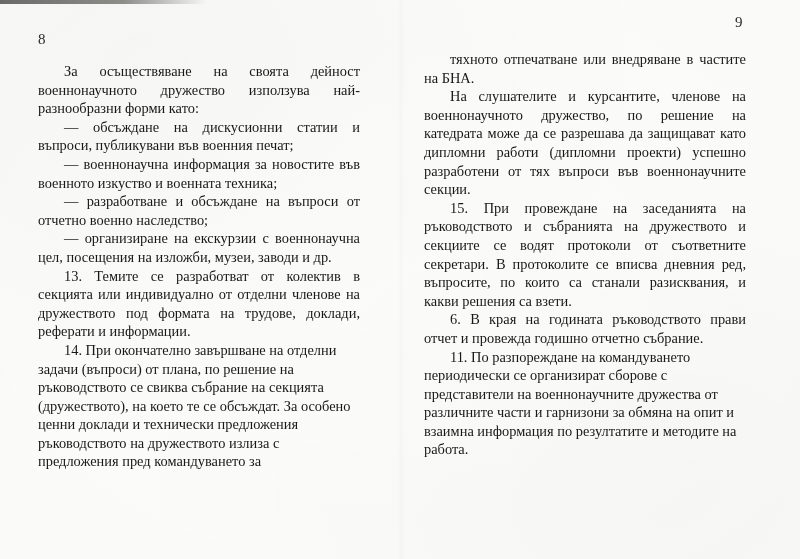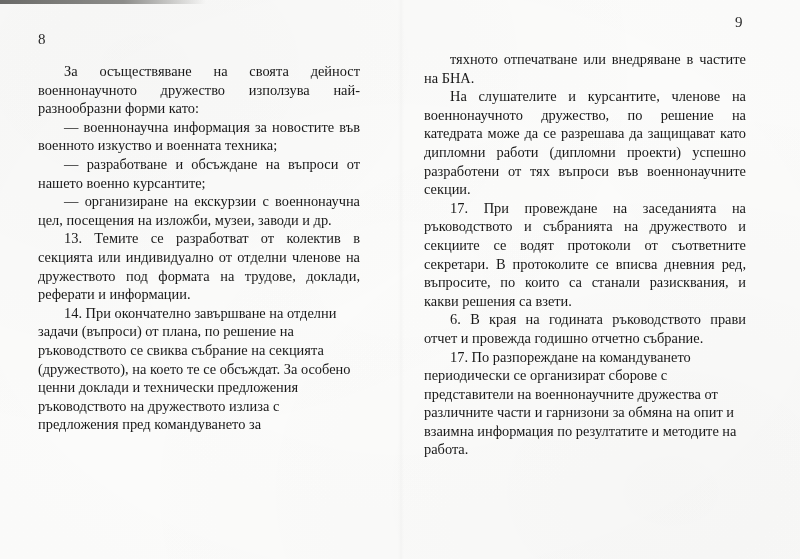--- a/index.html
+++ b/index.html
@@ -110,34 +110,35 @@
 
   <div id="scan-edge-top"></div>
   <div id="gutter-shadow"></div>
 
   <div class="page" id="page-left">
 
     <div class="folio" id="folio-left">8</div>
 
     <div class="column" id="column-left">
       <p class="para">За осъществяване на своята дейност военнонаучното дружество използува най-разнообразни форми като:</p>
+      <p class="para">— обсъждане на дискусионни статии и въпроси, публикувани във военния печат;</p>
       <p class="para">— военнонаучна информация за новостите във военното изкуство и военната техника;</p>
-      <p class="para">— разработване и обсъждане на въпроси от нашето военно курсантите;</p>
+      <p class="para">— разработване и обсъждане на въпроси от отчетно военно наследство;</p>
       <p class="para">— организиране на екскурзии с военнонаучна цел, посещения на изложби, музеи, заводи и др.</p>
       <p class="para">13. Темите се разработват от колектив в секцията или индивидуално от отделни членове на дружеството под формата на трудове, доклади, реферати и информации.</p>
       <p class="para">14. При окончателно завършване на отделни задачи (въпроси) от плана, по решение на ръководството се свиква събрание на секцията (дружеството), на което те се обсъждат. За особено ценни доклади и технически предложения ръководството на дружеството излиза с предложения пред командуването за</p>
     </div>
   </div>
 
   <div class="page" id="page-right">
 
     <div class="folio" id="folio-right">9</div>
 
     <div class="column" id="column-right">
       <p class="para">тяхното отпечатване или внедряване в частите на БНА.</p>
       <p class="para">На слушателите и курсантите, членове на военнонаучното дружество, по решение на катедрата може да се разрешава да защищават като дипломни работи (дипломни проекти) успешно разработени от тях въпроси във военнонаучните секции.</p>
-      <p class="para">17. При провеждане на заседанията на ръководството и събранията на дружеството и секциите се водят протоколи от съответните секретари. В протоколите се вписва дневния ред, въпросите, по които са станали разисквания, и какви решения са взети.</p>
+      <p class="para">15. При провеждане на заседанията на ръководството и събранията на дружеството и секциите се водят протоколи от съответните секретари. В протоколите се вписва дневния ред, въпросите, по които са станали разисквания, и какви решения са взети.</p>
       <p class="para">6. В края на годината ръководството прави отчет и провежда годишно отчетно събрание.</p>
-      <p class="para">17. По разпореждане на командуването периодически се организират сборове с представители на военнонаучните дружества от различните части и гарнизони за обмяна на опит и взаимна информация по резултатите и методите на работа.</p>
+      <p class="para">11. По разпореждане на командуването периодически се организират сборове с представители на военнонаучните дружества от различните части и гарнизони за обмяна на опит и взаимна информация по резултатите и методите на работа.</p>
     </div>
   </div>
 
 </div>
 
 </body></html>

